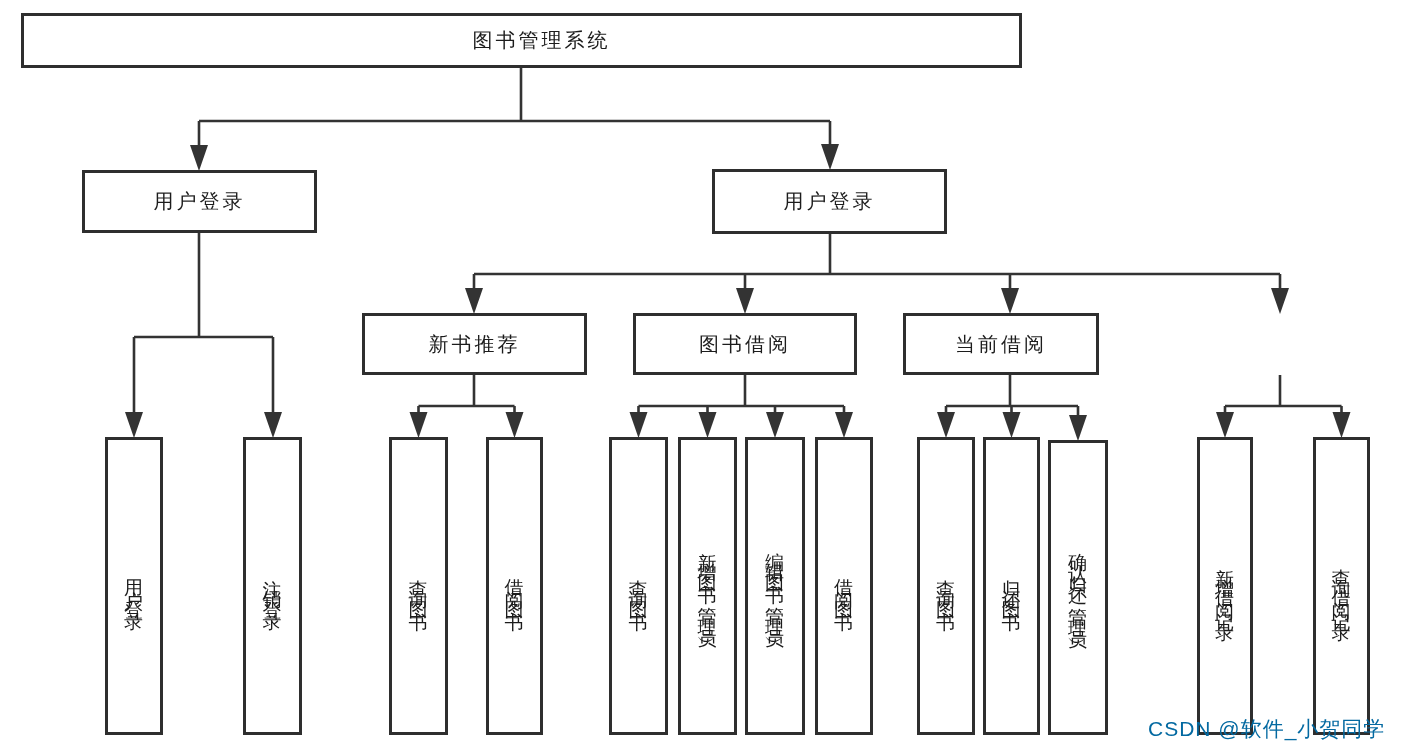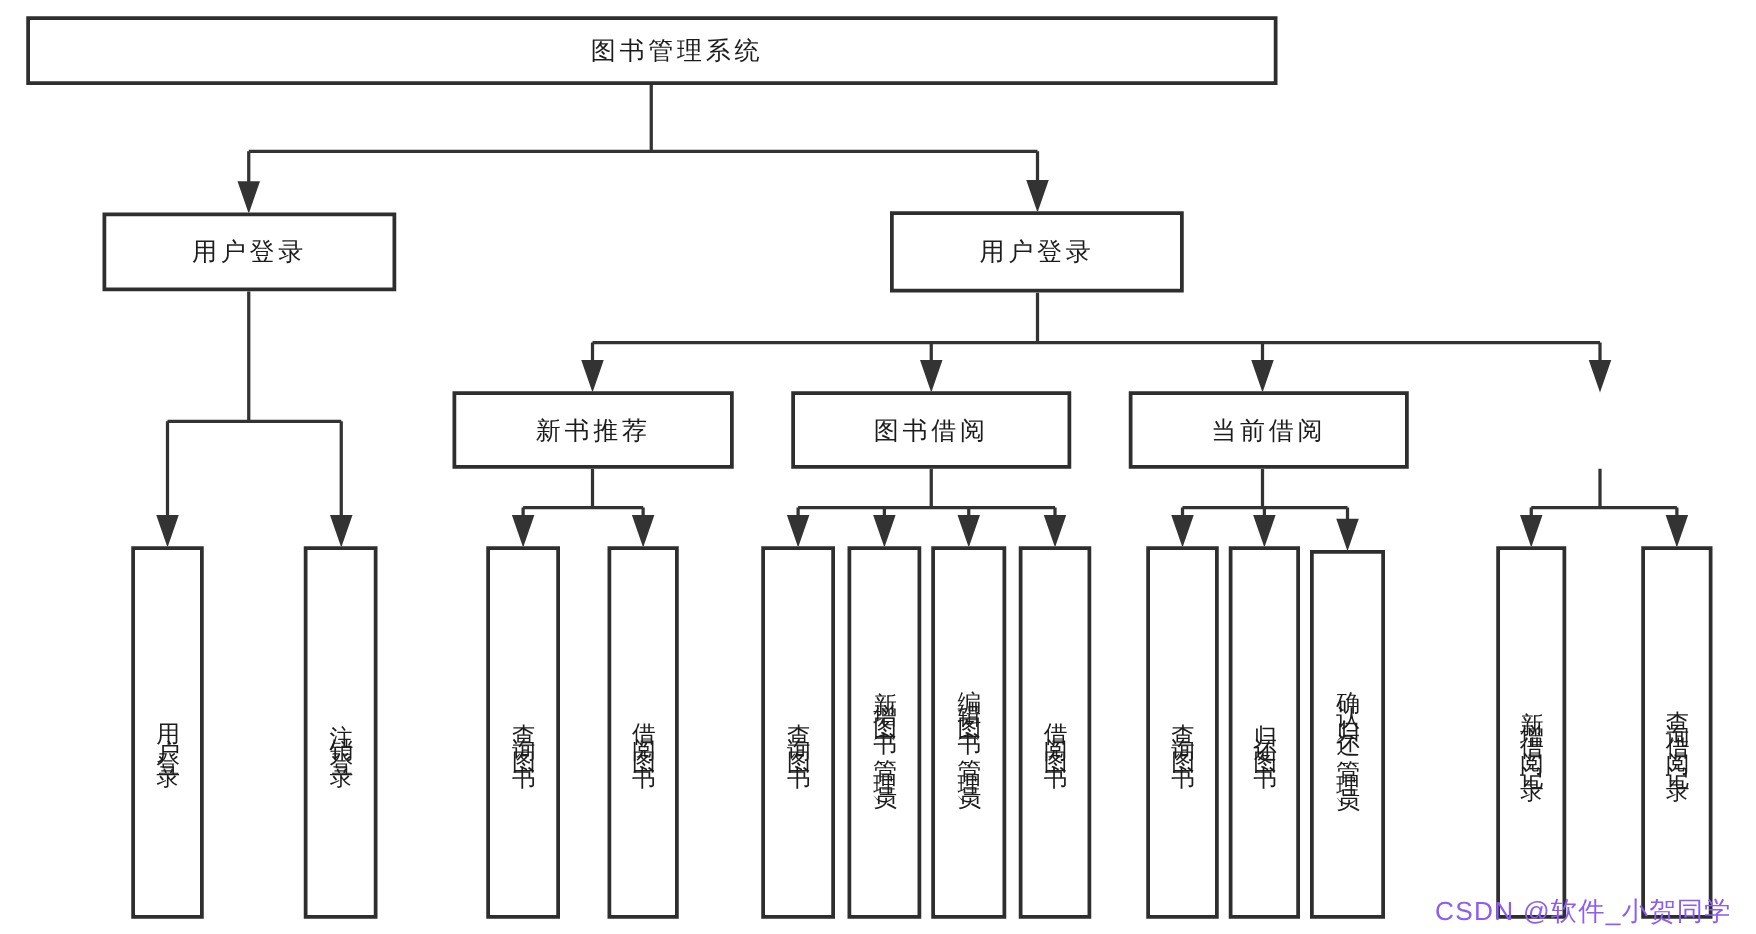--- a/index.html
+++ b/index.html
@@ -25,21 +25,21 @@
   .vnode span {
     writing-mode: vertical-rl;
     text-orientation: mixed;
     font-size: 19px;
     letter-spacing: 11px;
     line-height: 1;
   }
   .watermark {
     position: absolute; left: 1148px; top: 715px;
     font-size: 21px; letter-spacing: 1px;
-    color: #8b5cf6; white-space: nowrap;
+    color: #0369a1; white-space: nowrap;
   }
 </style>
 </head>
 <body>
 
 <div class="canvas">
 
   <svg class="connectors" width="1405" height="747" viewBox="0 0 1405 747">
     <g stroke="#333333" stroke-width="2.6" fill="none">
       <path d="M521 68 V121 M199 121 H830 M199 121 V150 M830 121 V150"></path>
@@ -83,21 +83,21 @@
   <div class="node hnode" style="left:712px; top:169px; width:235px; height:65px;">
     <span>用户登录</span>
   </div>
 
   <div class="node hnode" style="left:362px; top:313px; width:225px; height:62px;">
     <span>新书推荐</span>
   </div>
   <div class="node hnode" style="left:633px; top:313px; width:224px; height:62px;">
     <span>图书借阅</span>
   </div>
-  <div class="node hnode" style="left:903px; top:313px; width:224px; height:62px;">
+  <div class="node hnode" style="left:903px; top:313px; width:196px; height:62px;">
     <span>当前借阅</span>
   </div>
 
   <div class="node vnode" style="left:105px; top:437px; width:58px; height:298px;">
     <span>用户登录</span>
   </div>
   <div class="node vnode" style="left:243px; top:437px; width:59px; height:298px;">
     <span>注销登录</span>
   </div>
 

